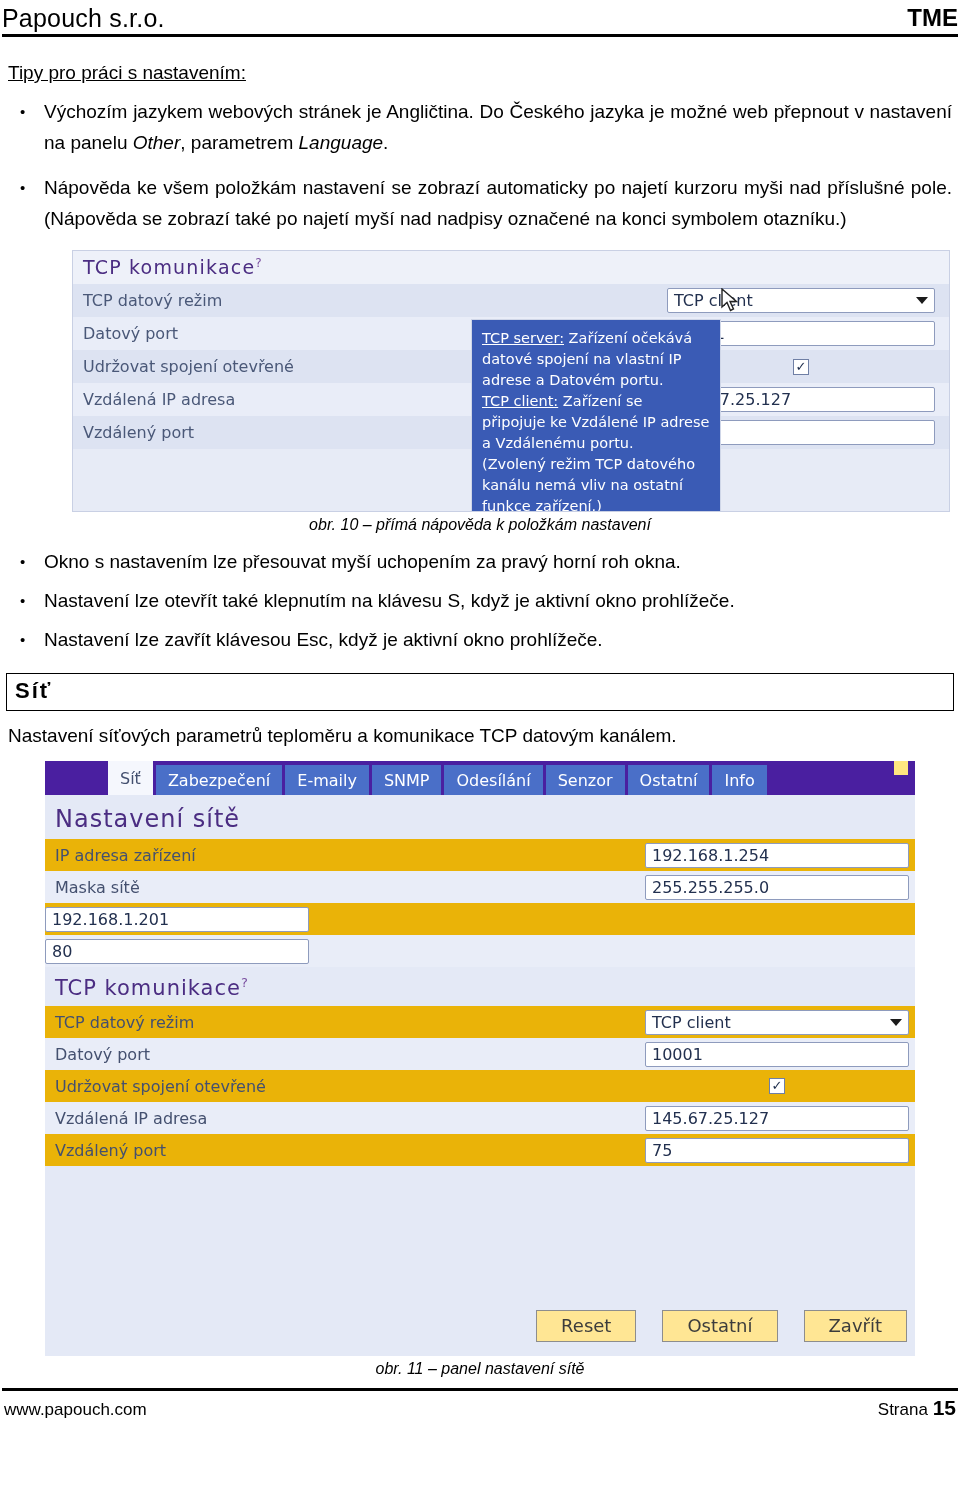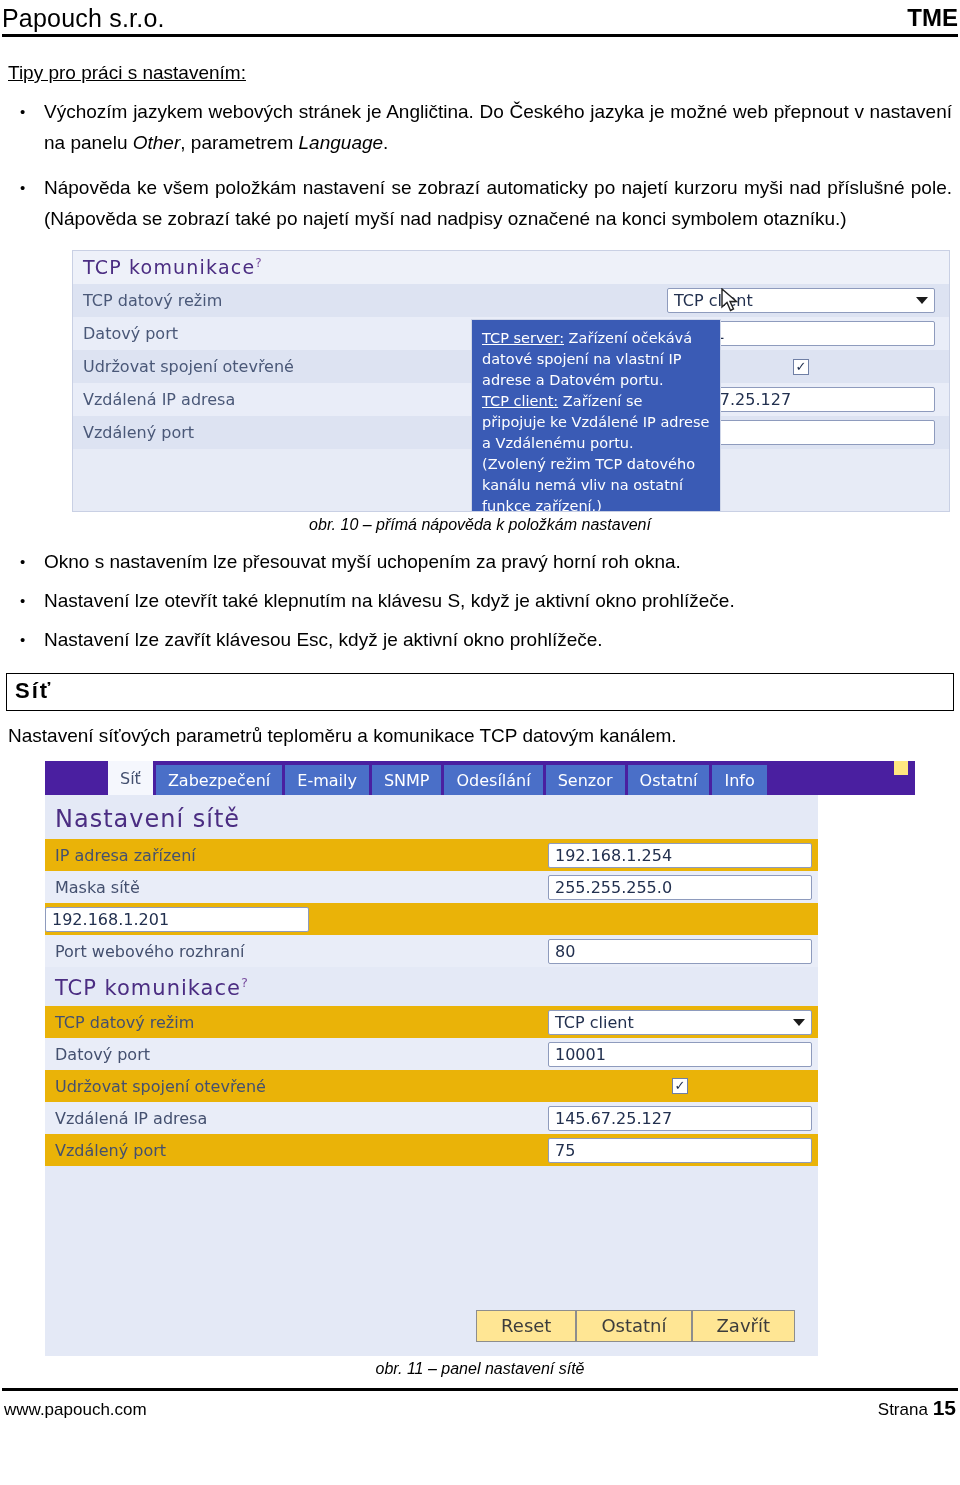--- a/index.html
+++ b/index.html
@@ -171,42 +171,42 @@
   }
   .tab.active{
     background:#f5f7fd; color:#44506f; height:34px;
   }
   .tabbar .corner{
     position:absolute; right:7px; top:0;
     width:14px; height:14px; background:#ffe680;
   }
 
   .fig11 .body{
-    width:773px; height:561px; background:#e4e9f6;
+    width:870px; height:561px; background:#e4e9f6;
     position:relative; overflow:hidden;
   }
   .fig11 .panel-head{
     color:#4b2d82; font-size:24px; letter-spacing:1px;
     padding:10px 0 6px 10px;
     font-family:"DejaVu Sans", sans-serif;
   }
   .fig11 .panel-head.small{ font-size:21px; padding-top:8px; }
   .fig11 .panel-head sup{ font-size:13px; color:#7a4fa0; }
   .fig11 .row{
     display:flex; align-items:center; height:32px;
     font-family:"DejaVu Sans", sans-serif;
     font-size:16px; color:#44506f;
   }
   .fig11 .row.odd { background:#eab308; }
   .fig11 .row.even{ background:#e9edf8; }
   .fig11 .row .lbl{ padding-left:10px; flex:1; }
   .fig11 .row .val{ width:270px; padding-right:6px; display:flex; justify-content:flex-end;}
   .fig11 .btnrow{
-    position:absolute; right:23px; bottom:14px;
-    display:flex; 
+    position:absolute; right:8px; bottom:14px;
+    display:flex; gap:26px;
   }
   .btn{
     background:#ffe694; border:1px solid #8d8d8d;
     font-family:"DejaVu Sans", sans-serif;
     font-size:18px; color:#3c3c3c;
     padding:4px 24px 5px 24px;
   }
 
   
   .hr-foot{ border:0; border-top:3px solid #000; margin:10px 2px 0 2px; }
@@ -333,21 +333,20 @@
         <span class="val">
           <span class="f-input">255.255.255.0</span>
         </span>
       </div>
       <div class="row odd">
         <span class="val">
           <span class="f-input">192.168.1.201</span>
         </span>
       </div>
       <div class="row even">
-        <span class="lbl">Port webového rozhraní</span>
         <span class="val">
           <span class="f-input">80</span>
         </span>
       </div>
 
       <div class="panel-head small"><span>TCP komunikace</span><sup>?</sup></div>
 
       <div class="row odd">
         <span class="lbl">TCP datový režim</span>
         <span class="val">

